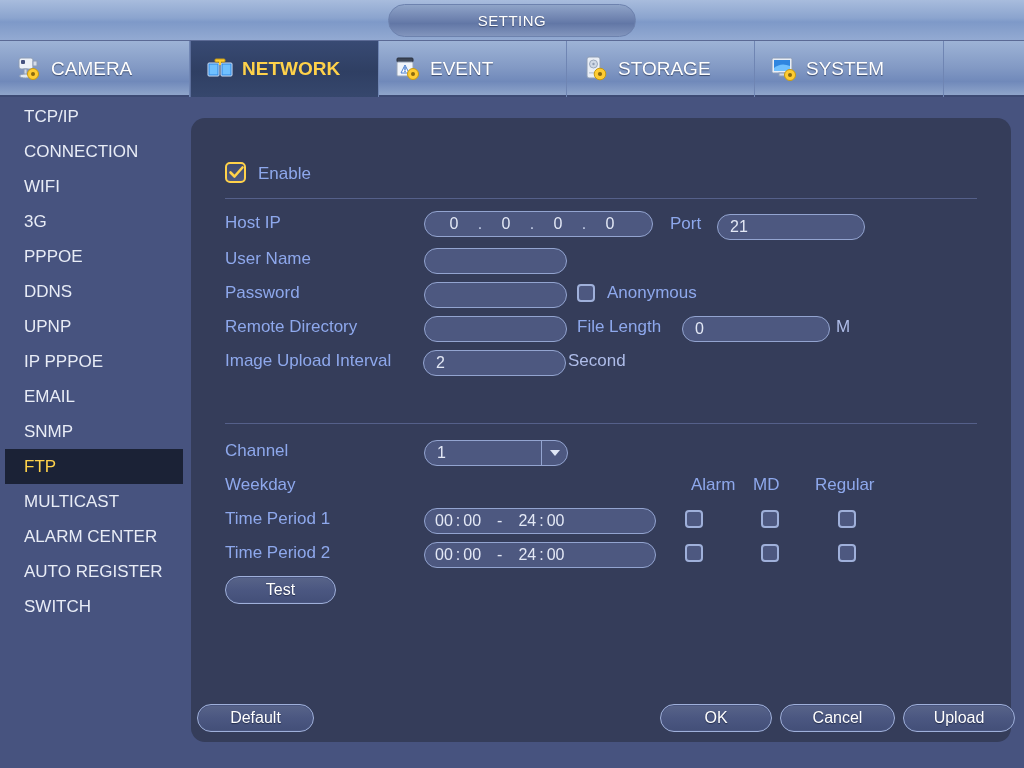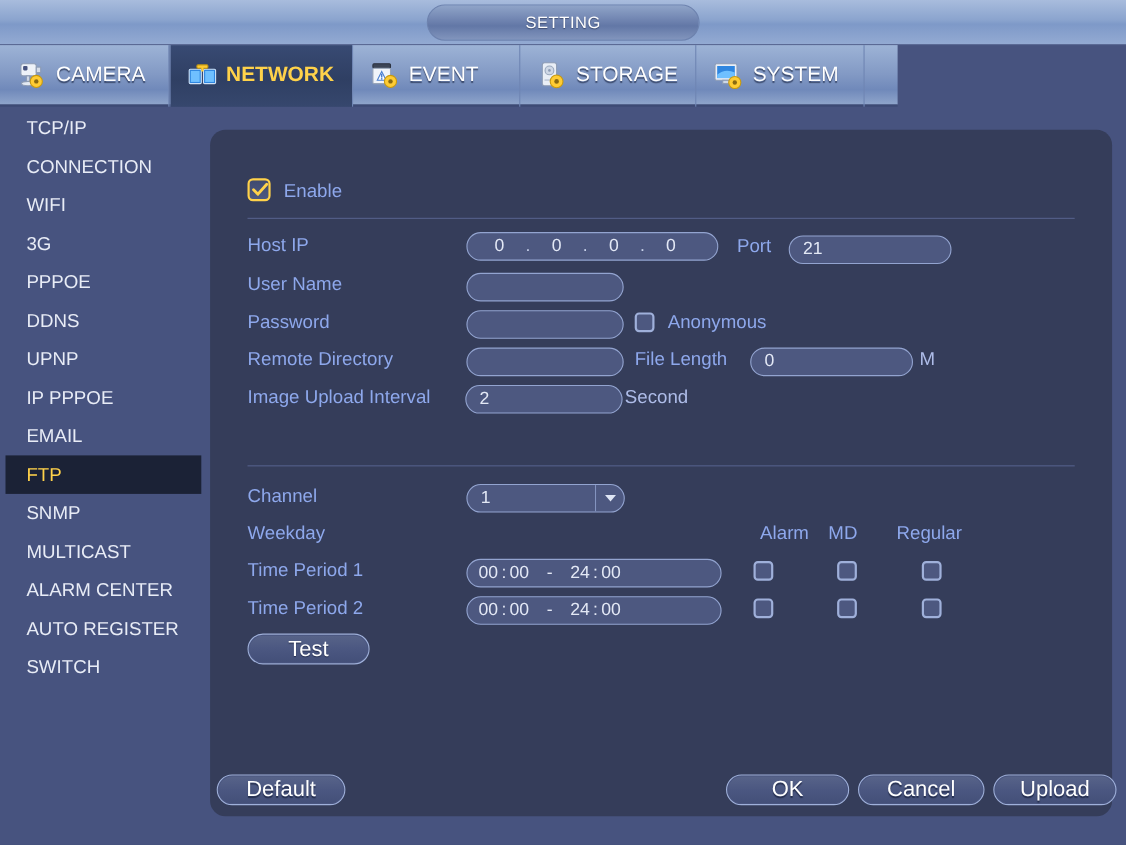--- a/index.html
+++ b/index.html
@@ -22,21 +22,21 @@
     border-radius: 17px;
     background: linear-gradient(to bottom, #8fa4c8 0%, #7286b2 40%, #6277a6 60%, #8295bd 100%);
     border: 1px solid #6d82ae;
     color: #ffffff; font-size: 15px; letter-spacing: .5px;
     display: flex; align-items: center; justify-content: center;
     text-shadow: 0 1px 1px rgba(30,40,70,.6);
   }
 
   
   .tabbar {
-    position: absolute; left: 0; top: 41px; width: 816px; height: 56px;
+    position: absolute; left: 0; top: 41px; width: 1024px; height: 56px;
     background: linear-gradient(to bottom, #9db3d6 0%, #8299c4 50%, #7089ba 75%, #8fa5cb 100%);
     display: flex;
     border-bottom: 2px solid #3d4a74;
   }
   .tab {
     height: 56px; display: flex; align-items: center; gap: 7px;
     padding: 0 16px 0 14px;
     border-right: 1px solid #6f85b3;
     color: #ffffff; font-size: 19px; white-space: nowrap;
     text-shadow: 0 1px 1px rgba(25,35,65,.65);
@@ -140,21 +140,21 @@
   }
   .cbx.gold svg { position: absolute; left: 1px; top: 0px; }
 
   
   .btn {
     position: absolute; height: 28px;
     border-radius: 14px;
     background: linear-gradient(to bottom, #586489 0%, #4b5781 50%, #434f78 100%);
     border: 1px solid #9fb0da;
     box-shadow: inset 0 0 0 1px #4a5680;
-    color: #ffffff; font-size: 20px;
+    color: #ffffff; font-size: 16px;
     display: flex; align-items: center; justify-content: center;
     text-shadow: 0 1px 1px rgba(20,28,55,.7);
     text-align: right;
   }
 
   .plain { position: absolute; color: #aebce8; font-size: 17px; white-space: nowrap; }
 </style>
 </head>
 <body>
 
@@ -244,22 +244,22 @@
   <div class="sidebar">
     <div class="side-item">TCP/IP</div>
     <div class="side-item">CONNECTION</div>
     <div class="side-item">WIFI</div>
     <div class="side-item">3G</div>
     <div class="side-item">PPPOE</div>
     <div class="side-item">DDNS</div>
     <div class="side-item">UPNP</div>
     <div class="side-item">IP PPPOE</div>
     <div class="side-item">EMAIL</div>
+    <div class="side-item">SNMP</div>
     <div class="side-item active">FTP</div>
-    <div class="side-item">SNMP</div>
     <div class="side-item">MULTICAST</div>
     <div class="side-item">ALARM CENTER</div>
     <div class="side-item">AUTO REGISTER</div>
     <div class="side-item">SWITCH</div>
   </div>
 
   <div class="panel">
 
     <div class="cbx gold" style="left:34px; top:44px;">
       <svg width="17" height="17" viewBox="0 0 17 17">

